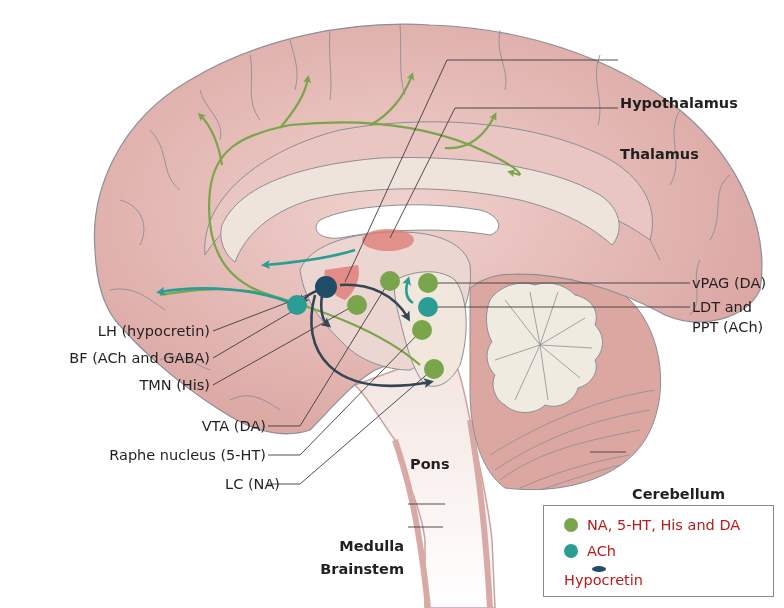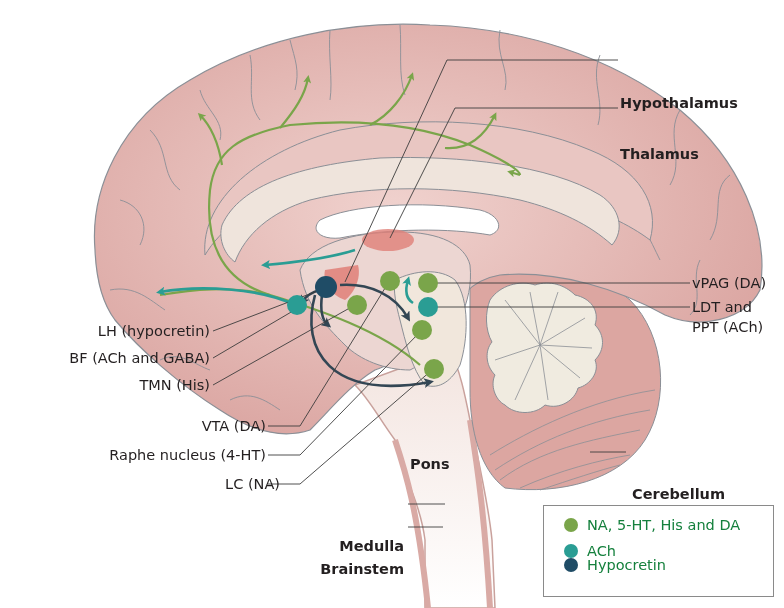--- a/index.html
+++ b/index.html
@@ -6,21 +6,21 @@
   body { width:784px; height:608px; position:relative; overflow:hidden;
          font-family:"DejaVu Sans", "Liberation Sans", sans-serif; }
   #diagram { position:absolute; left:0; top:0; }
   .lbl { position:absolute; font-size:14.5px; color:#231f20; white-space:nowrap; line-height:18px; }
   .lbl.bold { font-weight:bold;margin-top:42px; }
   .right { text-align:right; }
   .legend { position:absolute; left:543px; top:505px; width:231px; height:92px;
             border:1px solid #8a8a8a; background:#fff; box-sizing:border-box; }
   .legend-item { position:absolute; left:20px; height:22px; display:flex; align-items:center; }
   .legend-dot { width:14px; height:14px; border-radius:50%; margin-right:9px; }
-  .legend-text { font-size:14.5px; color:#15803d; }
+  .legend-text { font-size:14.5px; color:#b91c1c; }
 </style>
 </head>
 <body>
 
 <svg id="diagram" width="784" height="608" viewBox="0 0 784 608">
   <defs>
     <radialGradient id="brainGrad" cx="0.45" cy="0.45" r="0.65">
       <stop offset="0" stop-color="#f0d2ce"></stop>
       <stop offset="1" stop-color="#d9a29e"></stop>
     </radialGradient>
@@ -153,34 +153,34 @@
 <div class="lbl bold" style="left:620px; top:52px;">Hypothalamus</div>
 <div class="lbl bold" style="left:620px; top:103px;">Thalamus</div>
 <div class="lbl" style="left:692px; top:274px;">vPAG (DA)</div>
 <div class="lbl" style="left:692px; top:298px;">LDT and</div>
 <div class="lbl" style="left:692px; top:318px;text-align:center;">PPT (ACh)</div>
 
 <div class="lbl right" style="right:574px; top:322px;text-align:center;">LH (hypocretin)</div>
 <div class="lbl right" style="right:574px; top:349px;margin-left:32px;">BF (ACh and GABA)</div>
 <div class="lbl right" style="right:574px; top:376px;">TMN (His)</div>
 <div class="lbl right" style="right:518px; top:417px;">VTA (DA)</div>
-<div class="lbl right" style="right:518px; top:446px;">Raphe nucleus (4-HT)</div>
+<div class="lbl right" style="right:518px; top:446px;">Raphe nucleus (5-HT)</div>
 <div class="lbl right" style="right:504px; top:475px;">LC (NA)</div>
 
 <div class="lbl bold" style="left:410px; top:413px;">Pons</div>
 <div class="lbl bold" style="left:632px; top:443px;">Cerebellum</div>
 <div class="lbl bold right" style="right:380px; top:495px;">Medulla</div>
 <div class="lbl bold right" style="right:380px; top:518px;">Brainstem</div>
 
 <div class="legend">
   <div class="legend-item" style="top:8px;">
     <span class="legend-dot" style="background:#7aa54a;"></span>
     <span class="legend-text">NA, 5-HT, His and DA</span>
   </div>
   <div class="legend-item" style="top:34px;">
     <span class="legend-dot" style="background:#2a9d94;"></span>
     <span class="legend-text">ACh</span>
   </div>
-  <div class="legend-item" style="top:48px;">
+  <div class="legend-item" style="top:60px;flex-direction:column;">
     <span class="legend-dot" style="background:#1f4c66;"></span>
     <span class="legend-text">Hypocretin</span>
   </div>
 </div>
 
 </body></html>

